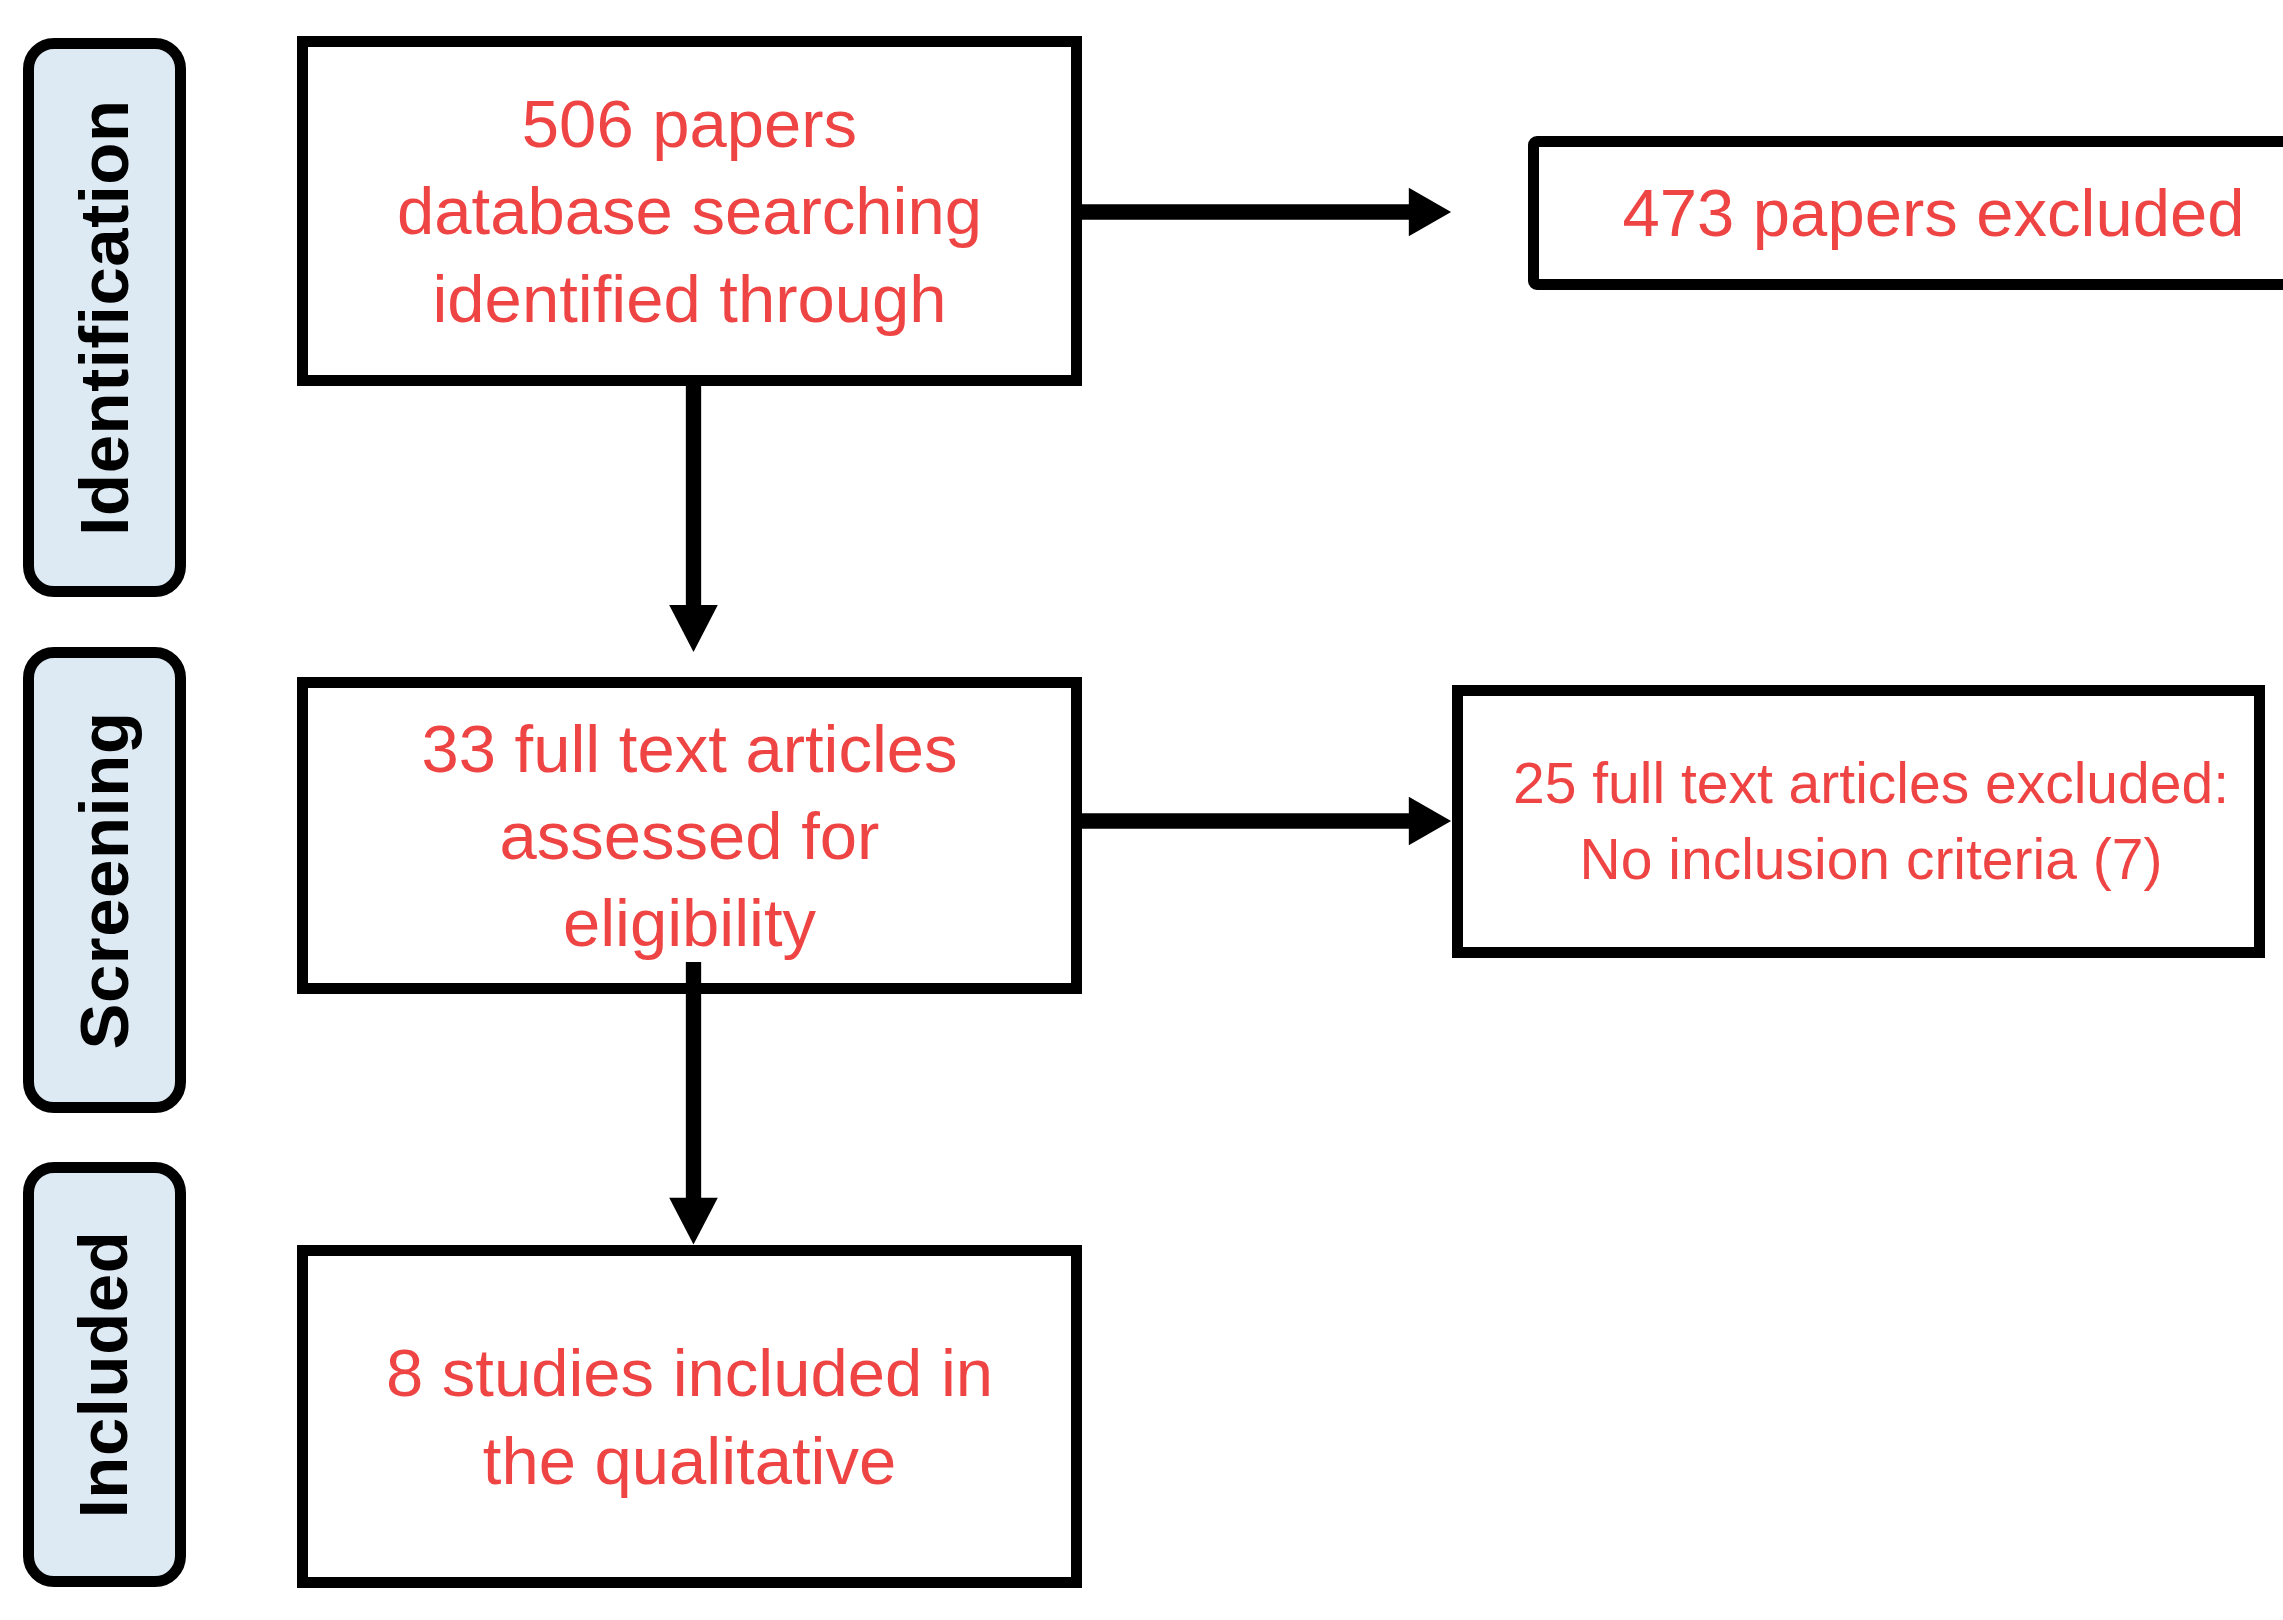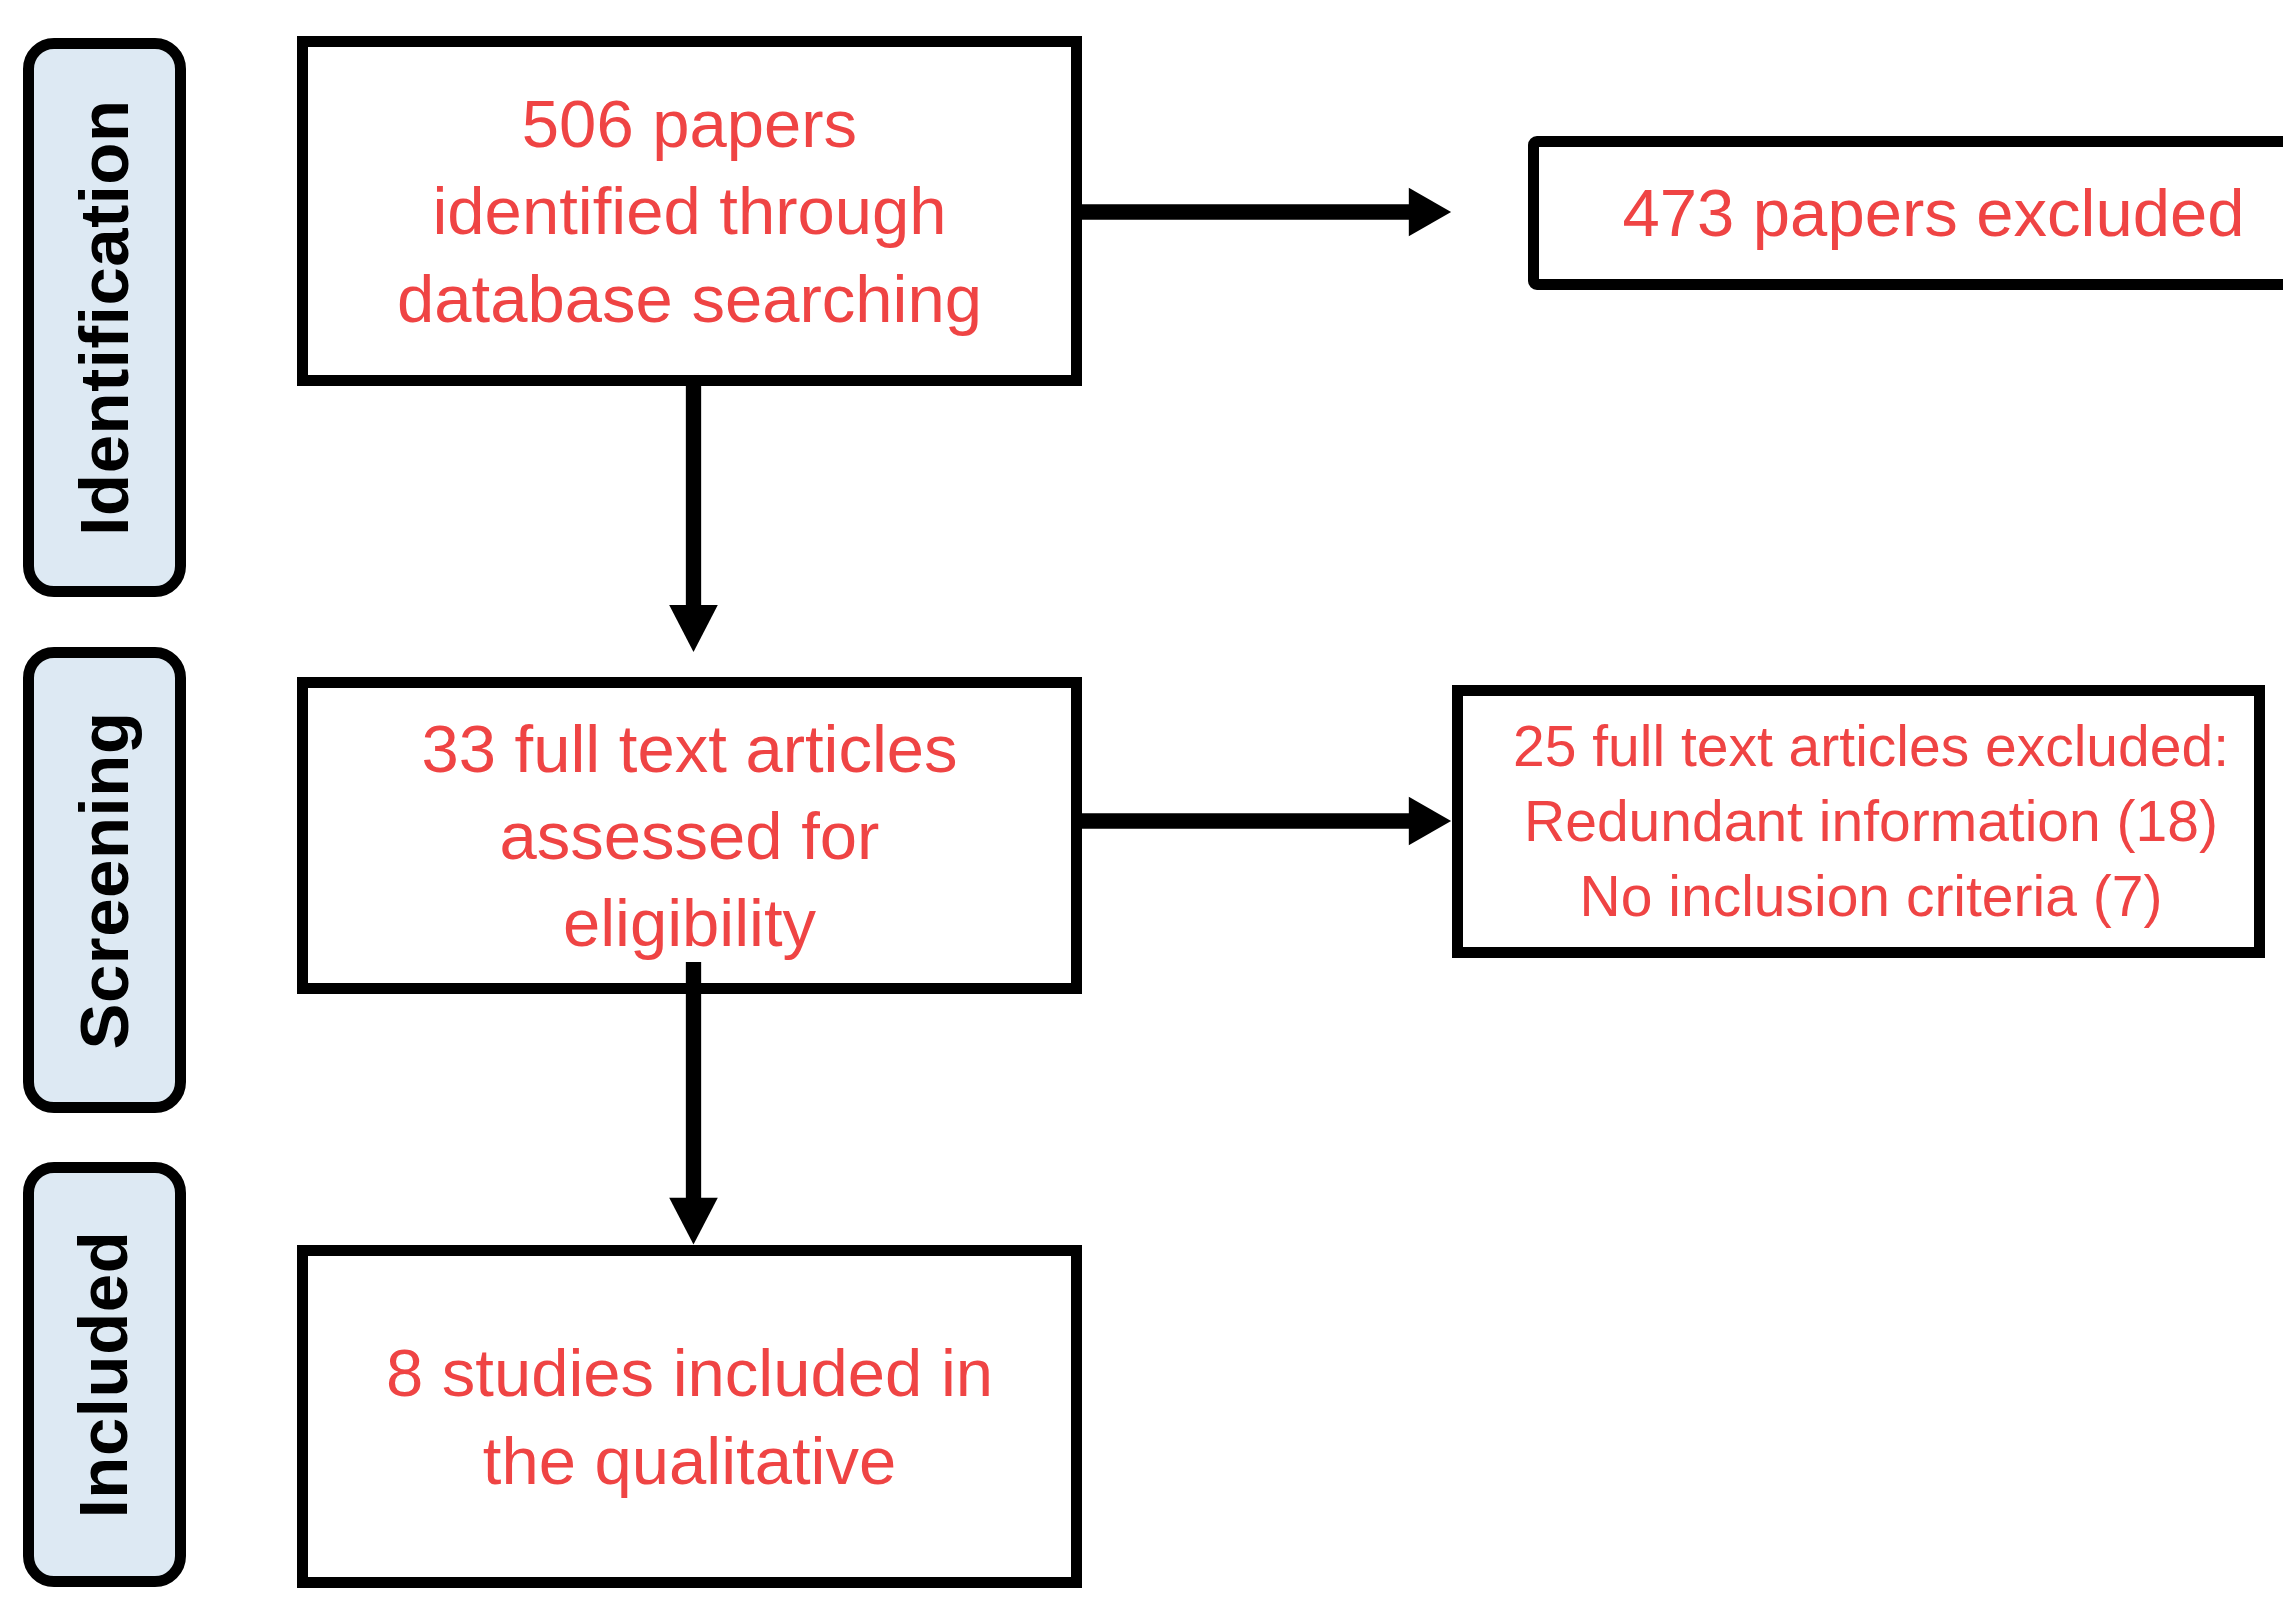--- a/index.html
+++ b/index.html
@@ -79,37 +79,36 @@
   <div class="phase-label" style="left:22.6px; top:647px; width:163px; height:466px;">
     <span class="phase-text">Screening</span>
   </div>
 
   <div class="phase-label" style="left:22.6px; top:1162px; width:163px; height:425px;">
     <span class="phase-text">Included</span>
   </div>
 
   <div class="flow-box" style="left:297px; top:36px; width:785px; height:350px;">
     <span class="line">506 papers</span>
+    <span class="line">database searching</span>
     <span class="line">identified through</span>
-    <span class="line">database searching</span>
   </div>
 
   <div class="flow-box" style="left:1528px; top:136px; width:811px; height:154px;border-radius:9px;">
     <span class="line">473 papers excluded</span>
   </div>
 
   <div class="flow-box" style="left:297px; top:677px; width:785px; height:317px;">
     <span class="line">33 full text articles</span>
     <span class="line">assessed for</span>
     <span class="line">eligibility</span>
   </div>
 
   <div class="flow-box small" style="left:1452px; top:685px; width:813px; height:273px;padding-left:25px;">
     <span class="line">25 full text articles excluded:</span>
-    <span class="line">Redundant information (18)</span>
     <span class="line">No inclusion criteria (7)</span>
   </div>
 
   <div class="flow-box" style="left:297px; top:1245px; width:785px; height:343px;">
     <span class="line">8 studies included in</span>
     <span class="line">the qualitative</span>
   </div>
 
   <div class="conn" style="left:1073px; top:176px; width:389px; height:72px;">
     <svg width="389" height="72" viewBox="0 0 430 80">

